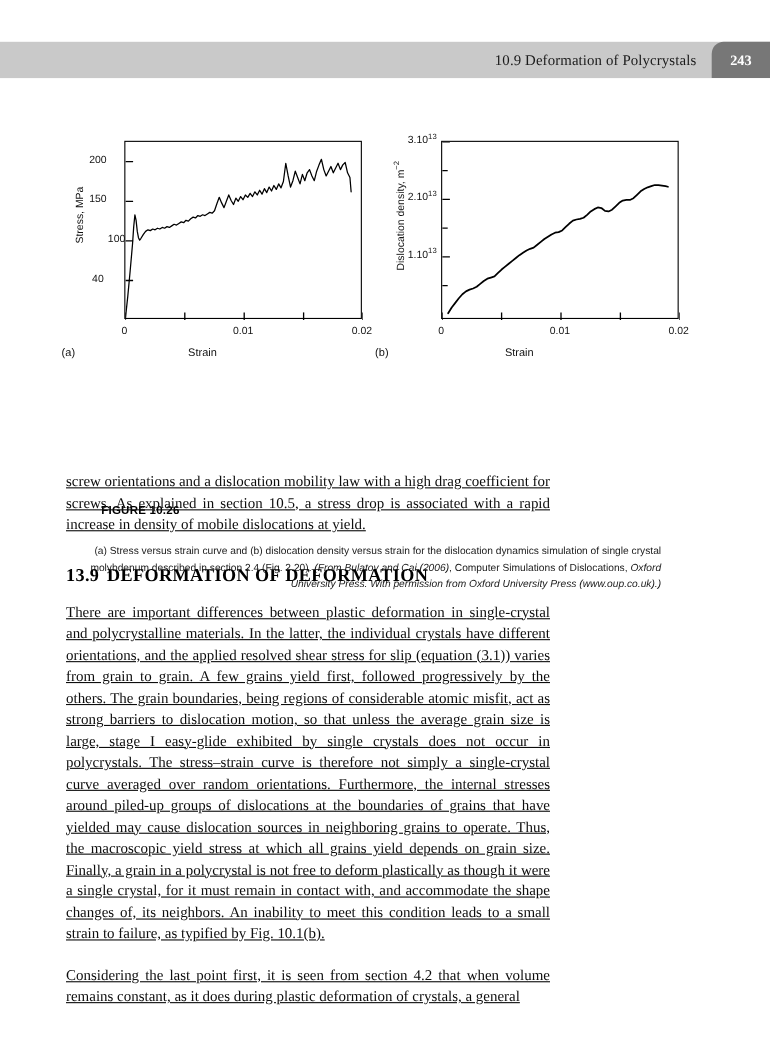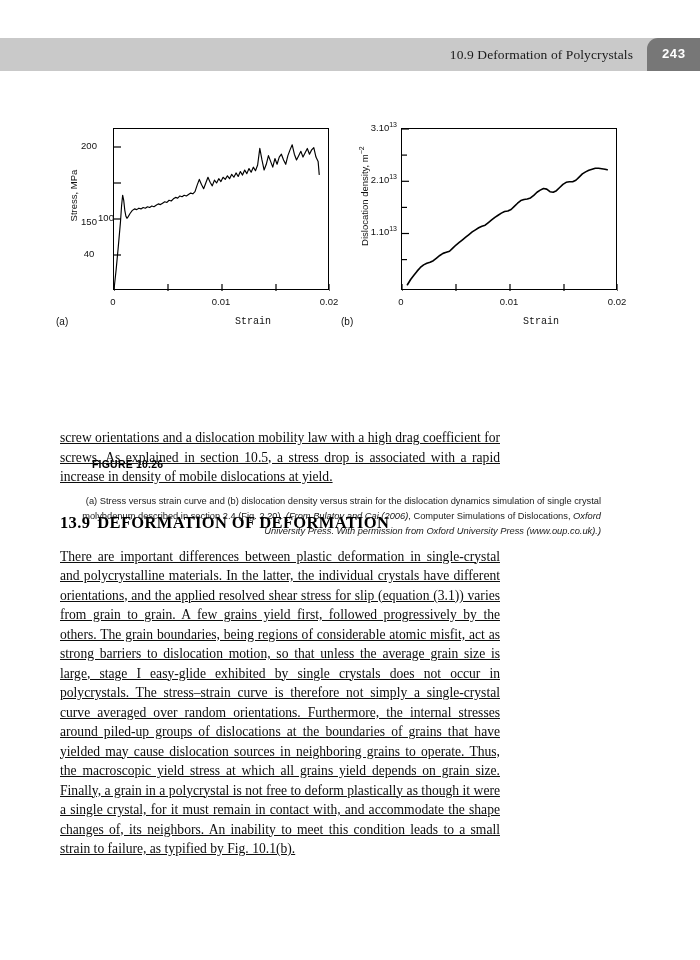--- a/index.html
+++ b/index.html
@@ -34,21 +34,21 @@
     color: #1a1a1a;
     letter-spacing: 0.1px;
     padding-right: 14px;
     white-space: nowrap;
   }
   .page-number-tab {
     width: 53px;
     height: 33px;
     background: #777777;
     color: #ffffff;
-    font-family: Liberation Mono, monospace;
+    font-family: Liberation Serif, serif;
     font-size: 13px;
     font-weight: bold;
     display: flex;
     align-items: center;
     justify-content: center;
     border-top-left-radius: 11px;
     box-sizing: border-box;
   }
 
   
@@ -95,24 +95,24 @@
     font-size: 9.5px;
     color: #111;
     white-space: nowrap;
   }
   .tick-label sup { font-size: 7px; }
   .tick-x { text-align: center; }
   .tick-y { text-align: center; }
 
   .xlabel {
     position: absolute;
-    font-family: Liberation Mono, monospace;
+    font-family: Liberation Sans, sans-serif;
     font-size: 10px;
     color: #111;
-    text-align: right;
+    text-align: left;
     white-space: nowrap;
   }
   .panel-letter {
     position: absolute;
     font-family: "Liberation Sans", sans-serif;
     font-size: 10px;
     color: #111;
   }
 
   
@@ -196,21 +196,21 @@
 
             <line x1="0" y1="126" x2="7" y2="126"></line>
             <line x1="0" y1="90" x2="7" y2="90"></line>
             <line x1="0" y1="54" x2="7" y2="54"></line>
             <line x1="0" y1="18" x2="7" y2="18"></line>
           </g>
           <polyline fill="none" stroke="#000" stroke-width="1.15" stroke-linejoin="round" stroke-linecap="round" points="0.00,160.56 2.16,140.40 4.32,117.36 6.48,92.88 7.56,77.04 8.64,66.24 9.72,71.28 10.80,81.36 11.88,87.12 12.96,89.28 14.04,87.84 16.20,84.24 18.36,81.36 20.52,79.92 22.68,80.64 24.84,79.20 27.00,79.92 29.16,78.48 31.32,79.20 33.48,77.76 35.64,78.48 37.80,77.04 39.96,77.76 42.12,76.32 44.28,74.88 46.44,75.60 48.60,74.16 50.76,72.72 52.92,73.44 55.08,71.28 57.24,72.00 59.40,69.84 61.56,68.40 63.72,69.12 65.88,66.96 68.04,67.68 70.20,66.24 72.36,66.96 74.52,65.52 76.68,64.08 78.84,64.80 81.00,62.64 83.16,56.16 85.32,50.40 87.48,55.44 89.64,59.76 91.80,54.00 93.96,48.24 96.12,53.28 98.28,56.88 100.44,51.12 102.60,54.00 104.76,49.68 106.92,52.56 109.08,48.24 111.24,50.40 113.40,46.80 115.56,49.68 117.72,45.36 119.88,48.24 122.04,43.92 124.20,47.52 126.36,42.48 128.52,46.08 130.68,41.04 132.84,44.64 135.00,39.60 137.16,43.20 139.32,38.16 141.48,41.76 143.64,36.00 145.80,19.44 147.96,30.96 150.12,41.04 152.28,35.28 154.44,26.64 156.60,32.40 158.76,38.16 160.92,29.52 163.08,35.28 165.24,28.08 167.40,25.20 169.56,30.96 171.72,35.28 173.88,26.64 176.04,20.88 178.20,15.84 180.36,25.20 182.52,30.96 184.68,26.64 186.84,22.32 189.00,28.08 191.16,23.76 193.32,19.44 195.48,25.20 197.64,20.88 199.80,18.72 201.96,28.08 204.12,32.40 205.20,45.36"></polyline>
         </svg>
       </div>
       <div class="tick-label tick-y" style="left:13px; top:22px; width:40px;">200</div>
-      <div class="tick-label tick-y" style="left:13px; top:58px; width:40px;margin-top:40px;">150</div>
+      <div class="tick-label tick-y" style="left:13px; top:58px; width:40px;">150</div>
       <div class="tick-label tick-y" style="left:30px; top:94px; width:40px;">100</div>
       <div class="tick-label tick-y" style="left:13px; top:130px; width:40px;">40</div>
       <div class="tick-label tick-x" style="left:43px; top:178px; width:28px;">0</div>
       <div class="tick-label tick-x" style="left:145px; top:178px; width:40px;">0.01</div>
       <div class="tick-label tick-x" style="left:253px; top:178px; width:40px;">0.02</div>
       <div class="xlabel" style="left:115px; top:198px; width:100px;">Strain</div>
       <div class="panel-letter" style="left:0px; top:198px;">(a)</div>
     </div>
 
     <div class="chart chart-b">
@@ -256,13 +256,14 @@
 </div>
 
 <div class="body-col">
   <p class="para">screw orientations and a dislocation mobility law with a high drag coefficient for screws. As explained in section 10.5, a stress drop is associated with a rapid increase in density of mobile dislocations at yield.</p>
 
   <h2 class="section-heading">
     <span class="num">13.9</span><span>DEFORMATION OF DEFORMATION</span>
   </h2>
 
   <p class="para">There are important differences between plastic deformation in single-crystal and polycrystalline materials. In the latter, the individual crystals have different orientations, and the applied resolved shear stress for slip (equation (3.1)) varies from grain to grain. A few grains yield first, followed progressively by the others. The grain boundaries, being regions of considerable atomic misfit, act as strong barriers to dislocation motion, so that unless the average grain size is large, stage I easy-glide exhibited by single crystals does not occur in polycrystals. The stress–strain curve is therefore not simply a single-crystal curve averaged over random orientations. Furthermore, the internal stresses around piled-up groups of dislocations at the boundaries of grains that have yielded may cause dislocation sources in neighboring grains to operate. Thus, the macroscopic yield stress at which all grains yield depends on grain size. Finally, a grain in a polycrystal is not free to deform plastically as though it were a single crystal, for it must remain in contact with, and accommodate the shape changes of, its neighbors. An inability to meet this condition leads to a small strain to failure, as typified by Fig. 10.1(b).</p>
+  <p class="para">Considering the last point first, it is seen from section 4.2 that when volume remains constant, as it does during plastic deformation of crystals, a general</p>
 </div>
 
 </body></html>

